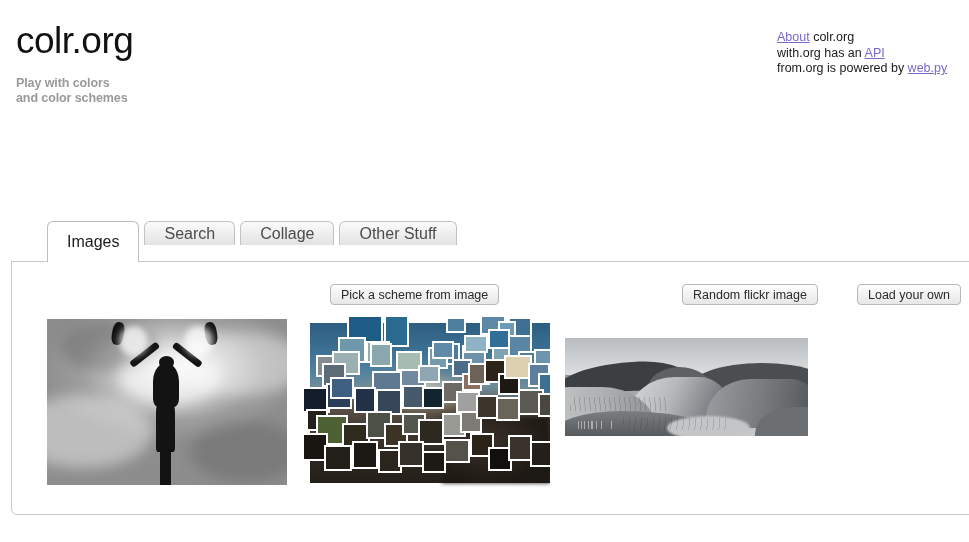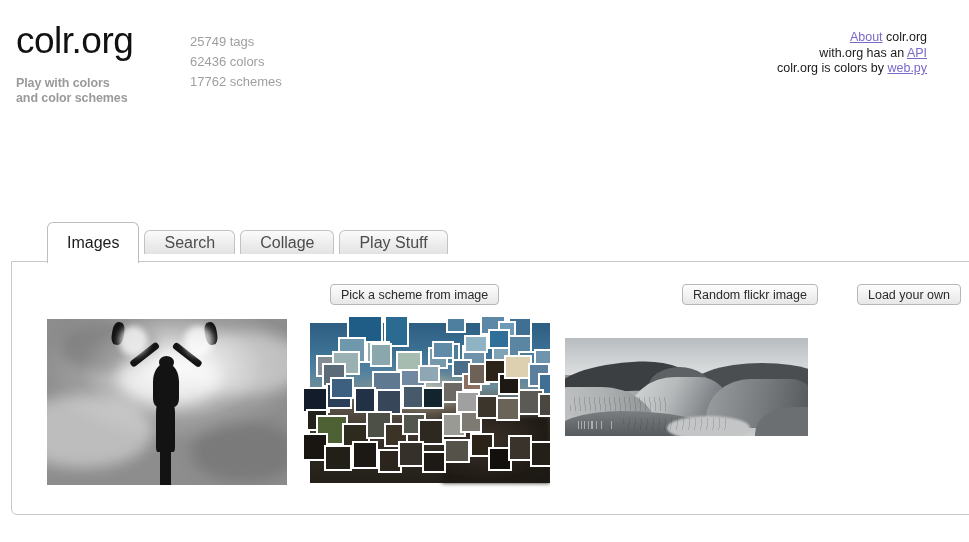--- a/index.html
+++ b/index.html
@@ -58,34 +58,34 @@
 
   #toplinks {
     position: absolute;
     left: 777px;
     top: 30px;
     font-size: 12.5px;
     line-height: 15.5px;
     color: #1a1a1a;
     text-align: left;
   }
-  #toplinks div { white-space: nowrap; text-align: right; }
+  #toplinks div { white-space: nowrap; }
   #toplinks a {
     color: #7b68c8;
     text-decoration: underline;
   }
 
   
   #tabs {
     position: absolute;
     left: 11px;
     top: 221px;
     height: 42px;
     display: flex;
-    align-items: center;
+    align-items: flex-start;
     z-index: 5;
     padding-left: 36px;
   }
   .tab {
     height: 24px;
     padding: 0 19px;
     margin-right: 5px;
     display: flex;
     align-items: center;
     justify-content: center;
@@ -241,38 +241,33 @@
 
 <div id="header">
 
   <div id="logo">colr.org</div>
 
   <div id="tagline">
     <div>Play with colors</div>
     <div>and color schemes</div>
   </div>
 
-  <div id="stats">
-    <div>25749 tags</div>
-    <div>62436 colors</div>
-    <div>17762 schemes</div>
-  </div>
 
   <div id="toplinks">
     <div><a href="#">About</a> <span>colr.org</span></div>
     <div><span>with.org has an </span><a href="#">API</a></div>
-    <div><span>colr.org is colors by </span><a href="#">web.py</a></div>
+    <div><span>from.org is powered by </span><a href="#">web.py</a></div>
   </div>
 </div>
 
 <div id="tabs">
   <div class="tab active">Images</div>
   <div class="tab">Search</div>
   <div class="tab">Collage</div>
-  <div class="tab">Play Stuff</div>
+  <div class="tab">Other Stuff</div>
 </div>
 
 <div id="panel">
 
   <div class="btn" id="btn-flickr">Random flickr image</div>
   <div class="btn" id="btn-pick">Pick a scheme from image</div>
   <div class="btn" id="btn-load">Load your own</div>
 
   <div class="img-frame" id="img-statue">
     <div class="statue-sky"></div>

